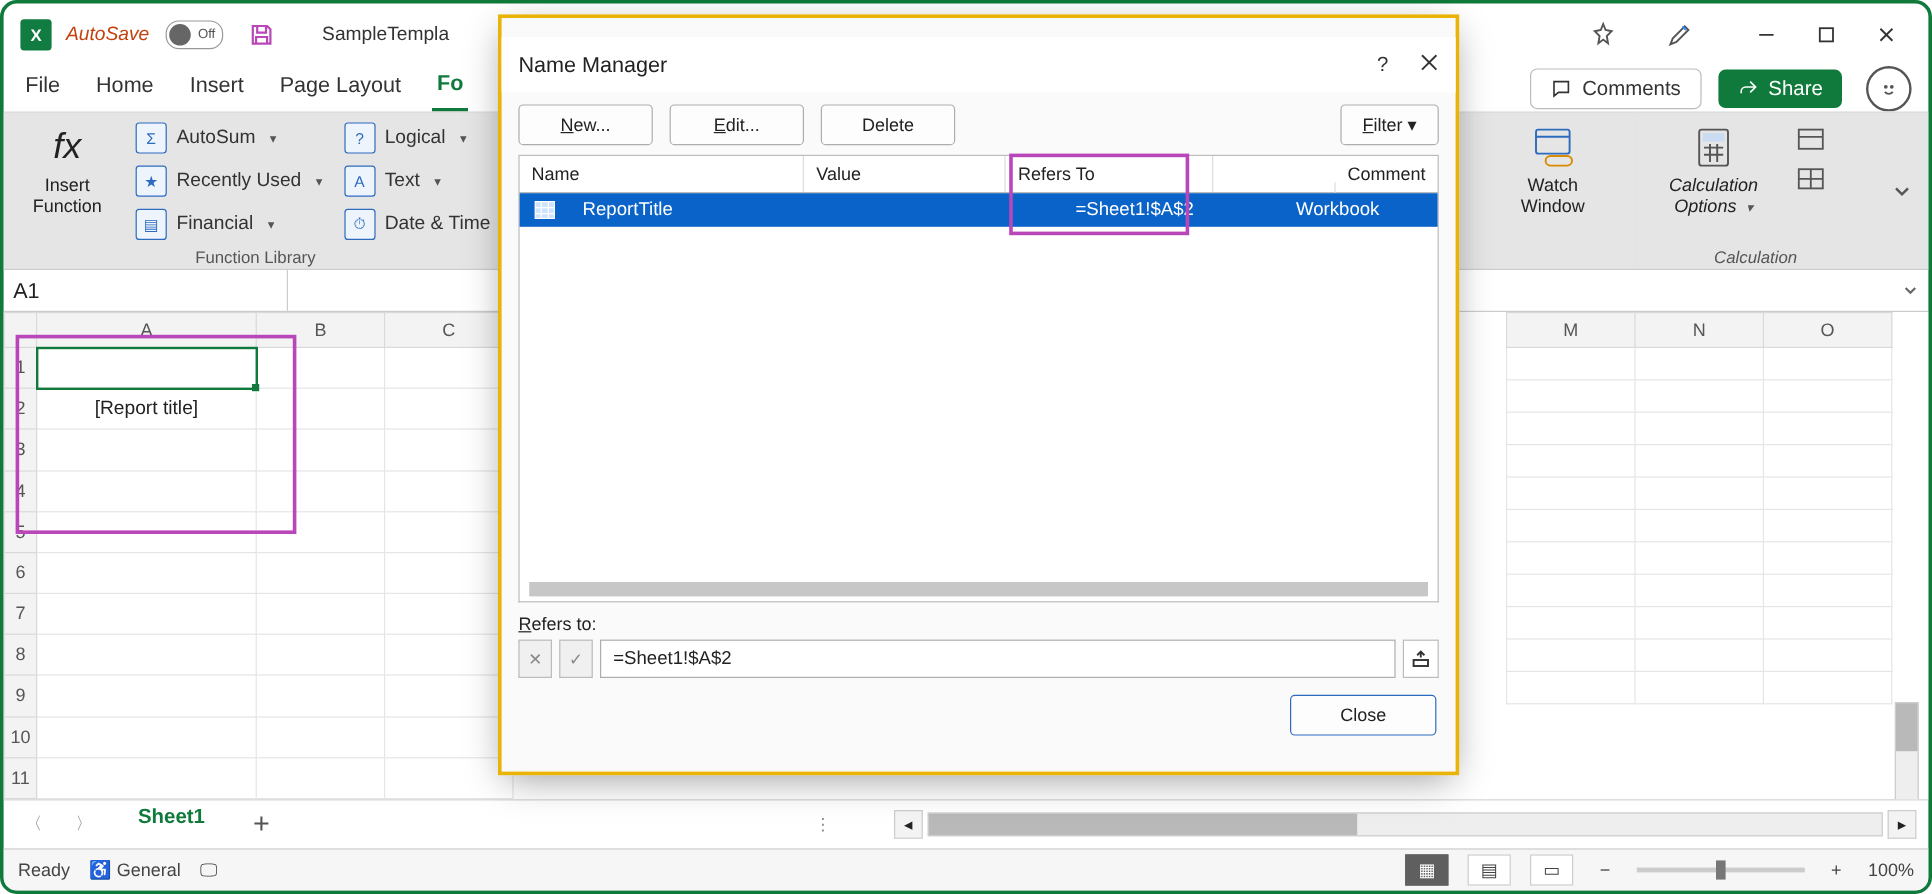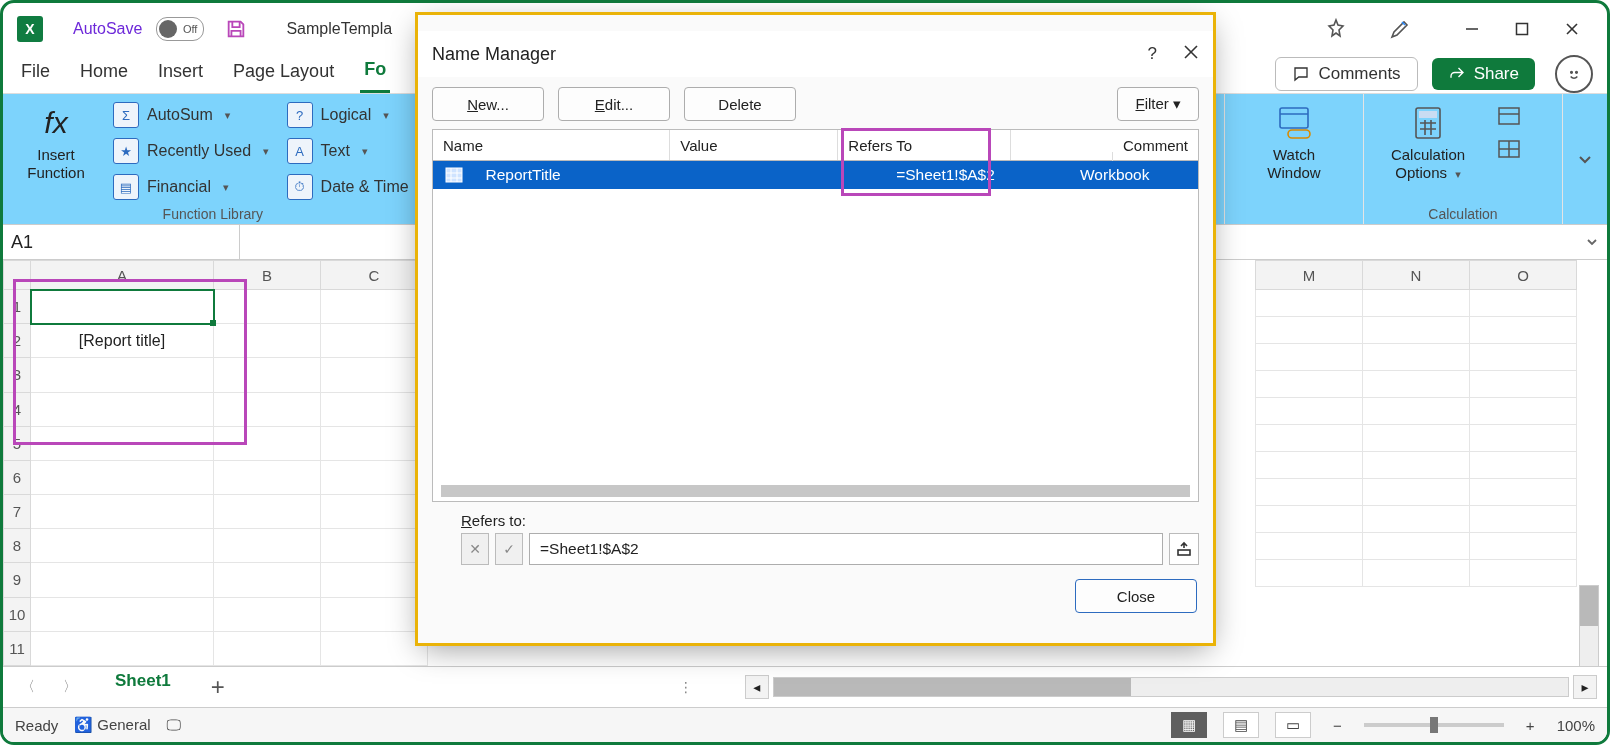--- a/index.html
+++ b/index.html
@@ -2,40 +2,40 @@
 <html><head>
 <meta charset="utf-8">
 <style>
   html,body{margin:0;padding:0;font-family:"Segoe UI",Arial,sans-serif;font-size:14px;color:#222;background:#fff;}
   body{width:1610px;height:745px;overflow:hidden;position:relative;}
   .app{position:absolute;inset:0;border:3px solid #0f7a3c;border-radius:14px;overflow:hidden;background:#fff;display:flex;flex-direction:column;}
   
   .titlebar{height:52px;display:flex;align-items:center;padding:0 14px;gap:8px;}
   .titlebar .spacer{flex:1;}
   .excel-ico{width:26px;height:26px;background:#107c41;border-radius:3px;display:flex;align-items:center;justify-content:center;color:#fff;font-weight:bold;font-size:14px;}
-  .autosave-label{font-size:16px;margin-left:22px;color:#6d28d9;}
+  .autosave-label{font-size:16px;margin-left:4px;color:#c2410c;font-style:italic;}
   .toggle{width:46px;height:22px;border:1px solid #999;border-radius:11px;display:inline-flex;align-items:center;margin:0 6px;position:relative;background:#fff;}
   .toggle .knob{width:18px;height:18px;border-radius:50%;background:#666;margin-left:2px;}
   .toggle .txt{position:absolute;right:6px;font-size:11px;color:#555;}
   .qat-btn{width:28px;height:28px;display:flex;align-items:center;justify-content:center;margin:0 4px;border-radius:4px;}
   .save-ico{width:22px;height:22px;stroke:#b947b9;fill:none;stroke-width:2;}
   .doc-title{font-size:16px;margin-left:24px;color:#333;}
   .tb-ico{width:26px;height:26px;color:#555;display:flex;align-items:center;justify-content:center;}
   .tb-sep{width:22px;}
   .winbtn{width:42px;height:30px;display:flex;align-items:center;justify-content:center;color:#444;}
   
   .tabs{display:flex;align-items:center;padding:0 14px;height:38px;gap:22px;font-size:18px;color:#333;}
   .tabs .tab{padding:4px 4px 10px 4px;cursor:default;}
   .tabs .active{color:#0f7a3c;border-bottom:3px solid #0f7a3c;font-weight:600;}
   .right-tabs{margin-left:auto;display:flex;gap:14px;align-items:center;}
   .pill{border:1px solid #bbb;border-radius:6px;padding:6px 16px;display:flex;align-items:center;gap:8px;font-size:17px;background:#fff;}
   .share{background:#0f7a3c;color:#fff;border:none;}
   .smiley{width:34px;height:34px;border:2px solid #555;border-radius:50%;display:flex;align-items:center;justify-content:center;margin-left:6px;}
   
-  .ribbon{display:flex;border-top:1px solid #ddd;border-bottom:1px solid #ccc;height:130px;background:#7dd3fc;}
+  .ribbon{display:flex;border-top:1px solid #ddd;border-bottom:1px solid #ccc;height:130px;background:#e5e5e5;}
   .group{padding:6px 14px 2px 14px;display:flex;flex-direction:column;border-right:1px solid #e4e4e4;}
   .group .rows{display:flex;gap:18px;flex:1;}
   .group .gname{text-align:center;font-size:14px;color:#555;padding-top:2px;}
   .biglbl{display:flex;flex-direction:column;align-items:center;width:78px;font-size:15px;line-height:18px;text-align:center;}
   .biglbl .ico{font-size:30px;height:46px;display:flex;align-items:center;justify-content:center;font-style:italic;}
   .col{display:flex;flex-direction:column;gap:6px;}
   .ritem{display:flex;align-items:center;gap:8px;font-size:16px;color:#333;height:30px;}
   .ico-sq{width:24px;height:24px;border:1px solid #2d6bbf;border-radius:3px;display:flex;align-items:center;justify-content:center;color:#2d6bbf;font-size:13px;background:#eef4fb;}
   .chev{margin-left:4px;color:#555;font-size:11px;}
   .ribbon .overflow{border:none;width:44px;display:flex;align-items:center;justify-content:center;font-size:18px;color:#555;}
@@ -82,21 +82,21 @@
   .dbtn{border:1px solid #adadad;background:#fdfdfd;border-radius:4px;min-width:110px;height:32px;font-size:15px;display:flex;align-items:center;justify-content:center;}
   .dbtnrow .sp{flex:1;}
   .headers{display:flex;border:1px solid #bbb;margin:0 14px;height:30px;align-items:center;background:#fff;font-size:15px;}
   .headers .hc{padding:0 10px;border-right:1px solid #ddd;height:100%;display:flex;align-items:center;}
   .list{margin:0 14px;border-left:1px solid #bbb;border-right:1px solid #bbb;border-bottom:1px solid #bbb;height:340px;background:#fff;position:relative;}
   .list .row{display:flex;height:28px;align-items:center;background:#0a63c8;color:#fff;font-size:15.5px;}
   .list .row .cell{padding:0 10px;height:100%;display:flex;align-items:center;}
   .list .row .ico{width:24px;display:flex;align-items:center;justify-content:center;}
   .list .scr{position:absolute;left:8px;right:8px;bottom:4px;height:12px;background:#c7c7c7;}
   .hl2{position:absolute;border:3px solid #b947b9;pointer-events:none;z-index:5;}
-  .refrow{padding:10px 14px 4px 14px;margin-left:29px;}
+  .refrow{padding:10px 14px 4px 14px;}
   .refrow .lbl{font-size:15px;display:block;margin-bottom:4px;}
   .refrow .u{text-decoration:underline;}
   .refrow .box{display:flex;gap:6px;align-items:center;}
   .refrow .minibtn{width:26px;height:30px;border:1px solid #bbb;background:#f0f0f0;display:flex;align-items:center;justify-content:center;color:#888;}
   .refrow .inp{flex:1;height:30px;border:1px solid #adadad;padding:0 10px;font-size:15.5px;color:#222;display:flex;align-items:center;background:#fff;}
   .refrow .colexp{width:28px;height:30px;border:1px solid #bbb;background:#fff;display:flex;align-items:center;justify-content:center;}
   .dfoot{display:flex;justify-content:flex-end;padding:10px 16px 14px 14px;}
   .dfoot .dbtn{border-color:#2d6bbf;border-radius:4px;min-width:120px;}
 </style>
 </head>
@@ -244,21 +244,21 @@
               <line x1="6" y1="8" x2="34" y2="8"></line>
               <rect x="14" y="24" width="22" height="8" rx="4" stroke="#d98a00"></rect>
             </svg>
           </div>
         <span>Watch</span>
         <span>Window</span>
       </div>
       <div class="gname">&nbsp;</div>
     </div>
 
-    <div class="group" style="width:170px;">
+    <div class="group" style="width:170px;font-style:italic;">
       <div class="rows">
         <div class="biglbl" style="width:100px;">
           <div class="ico">
               <svg width="36" height="36" viewBox="0 0 36 36" fill="none" stroke="#555" stroke-width="1.6">
                 <rect x="6" y="3" width="24" height="30" rx="2"></rect>
                 <rect x="9" y="6" width="18" height="7" fill="#c9dcf2" stroke="none"></rect>
                 <line x1="10" y1="18" x2="26" y2="18"></line>
                 <line x1="10" y1="24" x2="26" y2="24"></line>
                 <line x1="15" y1="15" x2="15" y2="30"></line>
                 <line x1="21" y1="15" x2="21" y2="30"></line>

